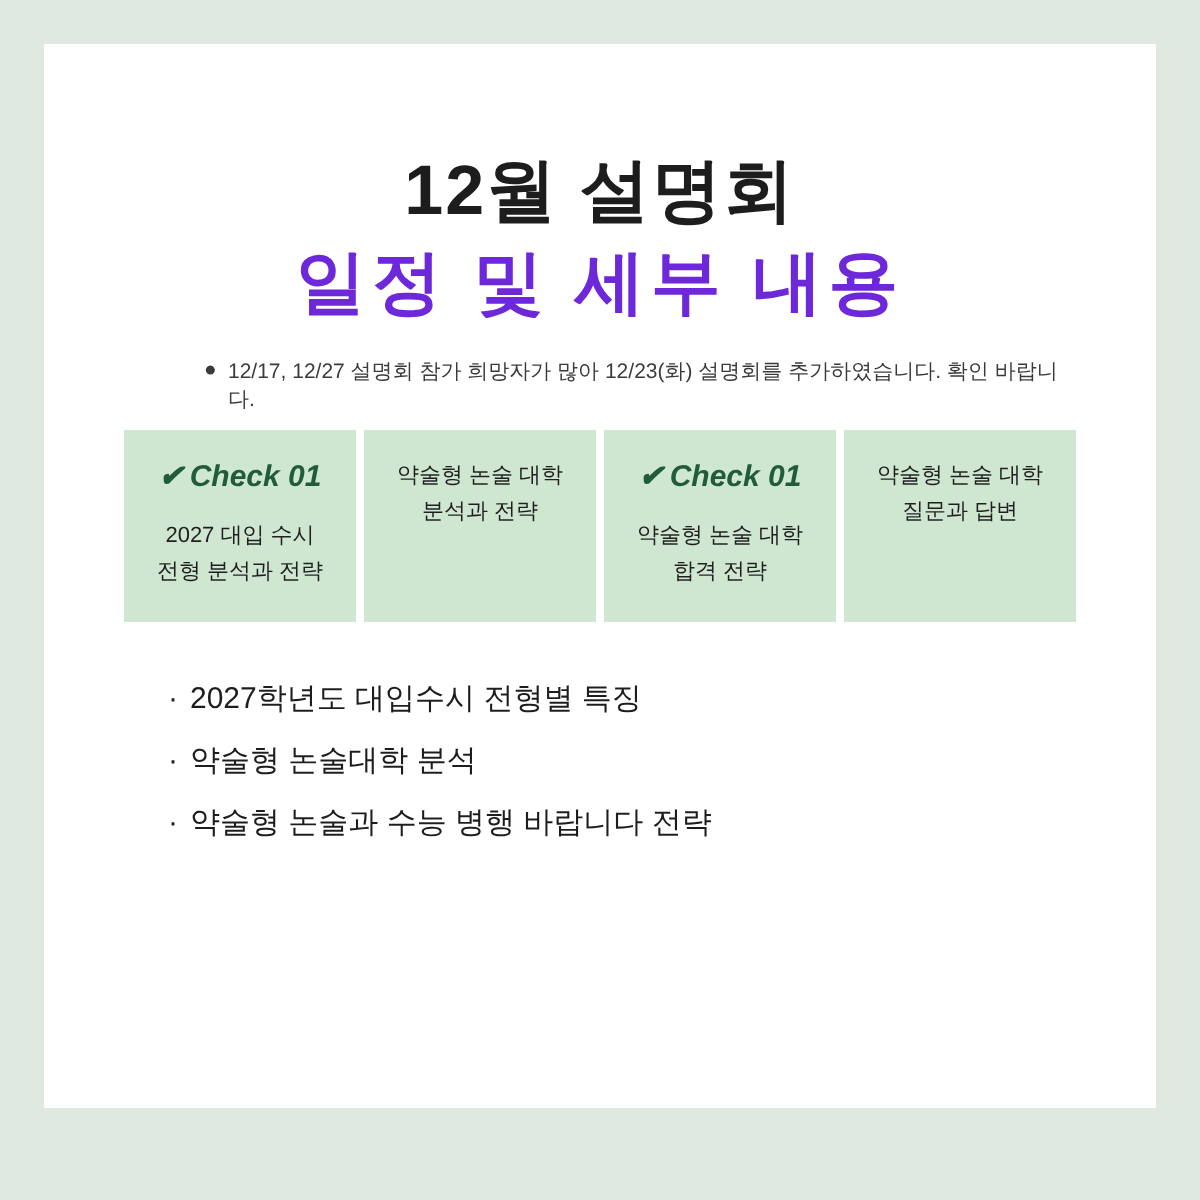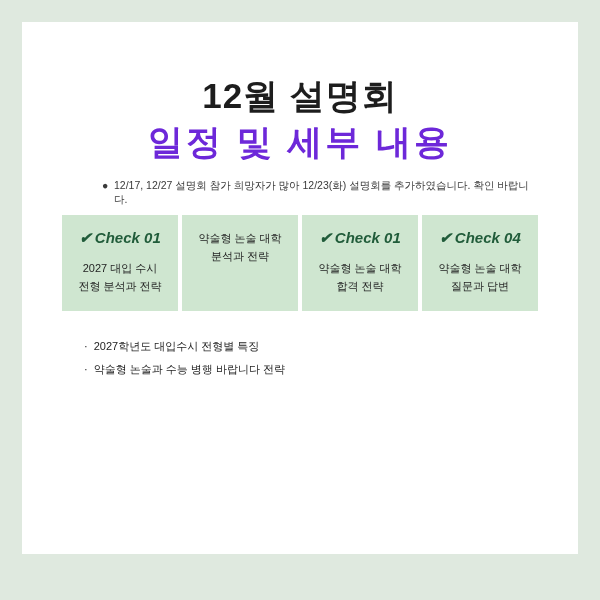--- a/index.html
+++ b/index.html
@@ -117,21 +117,21 @@
     font-size: 11px;
     color: #1f1f1f;
     line-height: 1.65;
     text-align: center;
   }
   .bullets {
     margin-top: 24px;
     padding-left: 22px;
   }
   .bullet-line {
-    font-size: 11px;
+    font-size: 15px;
     color: #1d1d1d;
     line-height: 2.05;
     white-space: nowrap;
   }
   .bullet-line .dot {
     margin-right: 6px;
   }
 </style>
 </head>
 <body>
@@ -159,29 +159,29 @@
     <div class="check-card">
       <div class="check-body">약술형 논술 대학<br>분석과 전략</div>
     </div>
     <div class="check-card">
       <div class="check-head">
         <span class="tick">✔</span><span>Check 01</span>
       </div>
       <div class="check-body">약술형 논술 대학<br>합격 전략</div>
     </div>
     <div class="check-card">
-      <div class="check-head">
-        <span class="tick">✔</span><span>Check 04</span>
-      </div>
       <div class="check-body">약술형 논술 대학<br>질문과 답변</div>
     </div>
   </div>
 
   <div class="bullets">
     <div class="bullet-line">
       <span class="dot">·</span><span>2027학년도 대입수시 전형별 특징</span>
     </div>
     <div class="bullet-line">
+      <span class="dot">·</span><span>약술형 논술대학 분석</span>
+    </div>
+    <div class="bullet-line">
       <span class="dot">·</span><span>약술형 논술과 수능 병행 바랍니다 전략</span>
     </div>
   </div>
 
 </div>
 
 </body></html>

